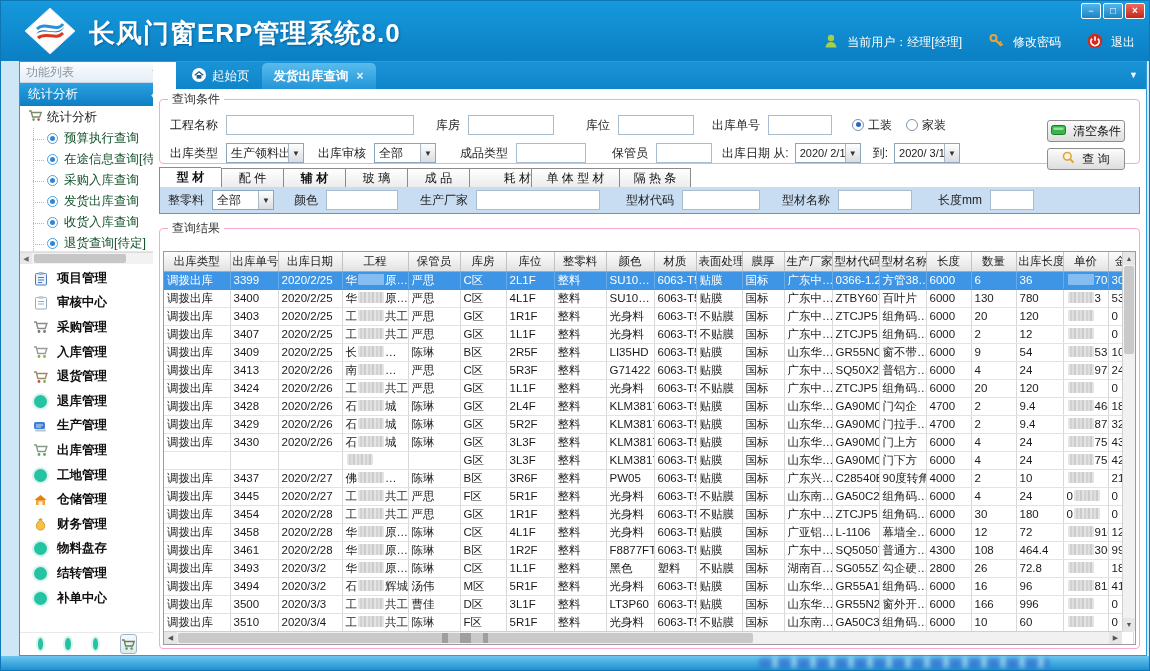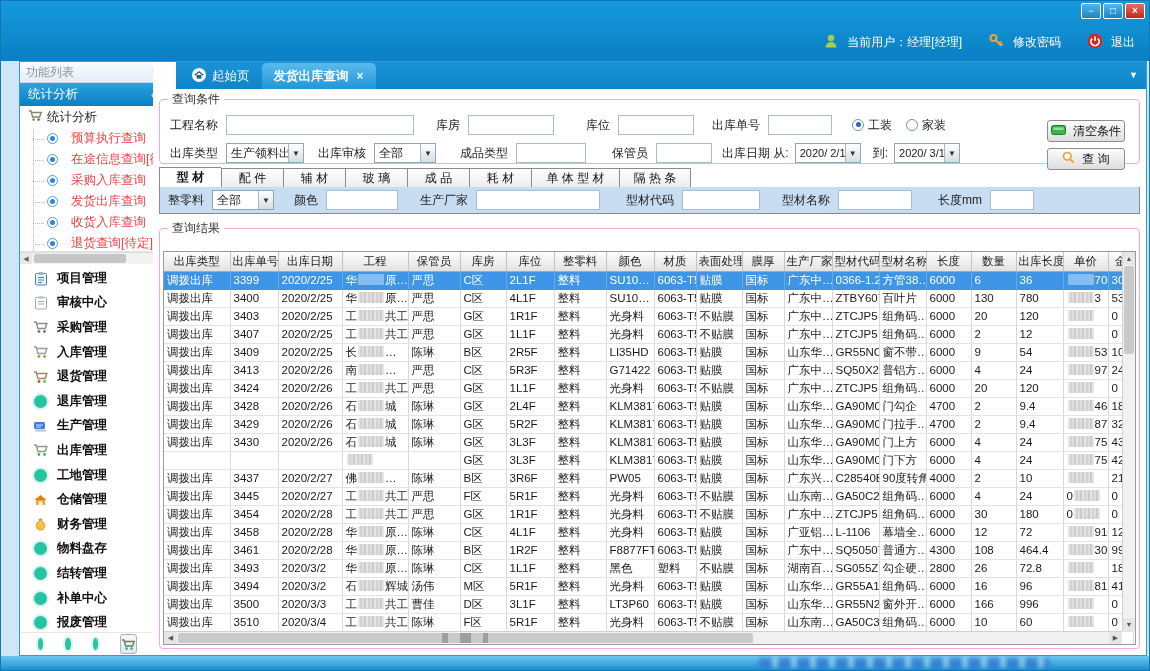--- a/index.html
+++ b/index.html
@@ -16,21 +16,21 @@
   .userbar .gap{width:10px;}
   
   .app-body{position:absolute;left:0;top:60px;right:0;bottom:14px;background:#cfe6f6;}
   
   .sidebar{position:absolute;left:18px;top:0;width:148px;bottom:0;background:#fff;border:1px solid #2e9bd6;}
   .func-bar{height:21px;background:linear-gradient(#fbfdff,#e4edf7);border-bottom:1px solid #c8d6e5;display:flex;align-items:center;justify-content:space-between;padding:0 6px;color:#8a94a0;font-size:12px;}
   .section-hd{height:23px;background:linear-gradient(#2aa1e0,#0d7ec3);color:#fff;display:flex;align-items:center;justify-content:space-between;padding:0 8px;font-size:12.5px;}
   .tree-wrap{position:relative;height:146px;overflow:hidden;border-bottom:1px solid #e0e6ee;}
   .tree{position:absolute;left:0;top:0;right:12px;bottom:0;overflow:hidden;}
   .troot{display:flex;align-items:center;gap:5px;height:22px;padding-left:8px;font-size:12.5px;color:#222;}
-  .titem{position:relative;display:flex;align-items:center;gap:13px;height:21px;padding-left:27px;font-size:12.5px;color:#ef4444;white-space:nowrap;overflow:hidden;}
+  .titem{position:relative;display:flex;align-items:center;gap:6px;height:21px;padding-left:27px;font-size:12.5px;color:#14532d;white-space:nowrap;overflow:hidden;}
   .titem::before{content:"";position:absolute;left:13px;top:50%;width:11px;border-top:1px dotted #b9b9b9;}
   .tree-lines{position:absolute;left:13px;top:22px;bottom:0;border-left:1px dotted #b9b9b9;}
   .tdot{flex:0 0 11px;width:11px;height:11px;border-radius:50%;border:1px solid #49a0dc;background:#fff;position:relative;}
   .tdot::after{content:"";position:absolute;inset:2px;border-radius:50%;background:#2f86d6;}
   .vsb{position:absolute;right:0;top:0;bottom:0;width:12px;background:#f2f2f2;border-left:1px solid #dcdcdc;font-size:7px;color:#666;}
   .vsb .arr{height:12px;text-align:center;line-height:12px;background:#e8e8e8;}
   .vsb .arr.dn{position:absolute;bottom:0;left:0;right:0;}
   .vsb .thumb{position:absolute;left:1px;right:1px;background:#c6c6c6;border-radius:2px;}
   .hsb{position:relative;height:12px;background:#f2f2f2;border-top:1px solid #dcdcdc;font-size:7px;color:#666;}
   .hsb .arr{position:absolute;top:0;width:12px;height:100%;text-align:center;line-height:11px;background:#e8e8e8;}
@@ -97,20 +97,31 @@
 <body>
 
 <div class="window">
 
   <div class="titlebar">
     <div class="winctl">
       <div class="wbtn">－</div>
       <div class="wbtn">□</div>
       <div class="wbtn close">×</div>
     </div>
+    <div class="brand">
+      <span>
+        <svg width="54" height="48" viewBox="0 0 54 48">
+          <path d="M27 1 L52 24 L27 47 L2 24 Z" fill="#fdfdfd" stroke="#dfeaf2" stroke-width="1" stroke-linejoin="round"></path>
+          <path d="M13 27 C20 17 32 31 41 20 C36 31 22 20 13 27 Z" fill="#1763b4"></path>
+          <path d="M15 31 C23 24 33 34 40 26" fill="none" stroke="#d93a1e" stroke-width="3"></path>
+          <path d="M14 22 C22 14 34 26 40 17" fill="none" stroke="#2b8fd6" stroke-width="3"></path>
+        </svg>
+      </span>
+      <span class="brand-title">长风门窗ERP管理系统8.0</span>
+    </div>
     <div class="userbar">
       <span><svg width="16" height="16">
             <circle cx="8" cy="5" r="3.2" fill="#a3cf4a"></circle>
             <path d="M2.5 14.5c.4-3.6 2.9-5.4 5.5-5.4s5.1 1.8 5.5 5.4z" fill="#a3cf4a"></path>
           </svg></span>
       <span>当前用户：经理[经理]</span>
       <span class="gap"></span>
       <span><svg width="17" height="16">
             <circle cx="5.5" cy="5" r="3" fill="none" stroke="#e8a53b" stroke-width="2"></circle>
             <path d="M7.8 7.3l5.4 5.4M11 10.5l2.2-2M12.8 12.3l1.8-1.6" stroke="#e8a53b" stroke-width="2" fill="none"></path>
@@ -301,26 +312,20 @@
               <span class="circle-ic"></span>
             </span>
             <span>结转管理</span>
           </div>
           <div class="mitem">
             <span class="mico">
               <span class="circle-ic"></span>
             </span>
             <span>补单中心</span>
           </div>
-          <div class="mitem">
-            <span class="mico">
-              <span class="circle-ic"></span>
-            </span>
-            <span>报废管理</span>
-          </div>
         </div>
       <div class="menu-foot">
         <span class="fdot"></span>
         <span class="fdot"></span>
         <span class="fdot"></span>
         <span class="cartbtn">
             <svg width="15" height="13">
               <path d="M1 2h2l1.6 6h7l1.6-4.5H4" fill="none" stroke="#6b7b5c" stroke-width="1.3"></path>
               <circle cx="5.6" cy="10.6" r="1.3" fill="#4caf50"></circle>
               <circle cx="10.6" cy="10.6" r="1.3" fill="#4caf50"></circle>
@@ -406,24 +411,24 @@
                     <path d="M8.2 8.2l3.4 3.4" stroke="#e3a33c" stroke-width="2"></path>
                   </svg></span>
               <span>查 询</span>
             </div>
           </div>
         </fieldset>
 
         <div class="mtabs" id="mtabs">
             <div class="mtab active" style="width: 62px;">型  材</div>
             <div class="mtab" style="width: 62px;">配  件</div>
-            <div class="mtab" style="width: 62px;">辅  材</div>
+            <div class="mtab" style="width: 62px; font-weight: bold;">辅  材</div>
             <div class="mtab" style="width: 62px;">玻  璃</div>
             <div class="mtab" style="width: 62px;">成  品</div>
-            <div class="mtab" style="width: 62px;">耗  材</div>
+            <div class="mtab" style="width: 62px; text-align: right;">耗  材</div>
             <div class="mtab" style="width: 88px;">单 体 型 材</div>
             <div class="mtab" style="width: 72px;">隔 热 条</div>
           </div>
         <div class="frow">
           <span>整零料</span>
           <span class="combo" style="width:62px;margin-left:8px;">
               <span class="val">全部</span>
               <span class="arr">▼</span>
             </span>
           <span style="margin-left:20px;">颜色</span>

